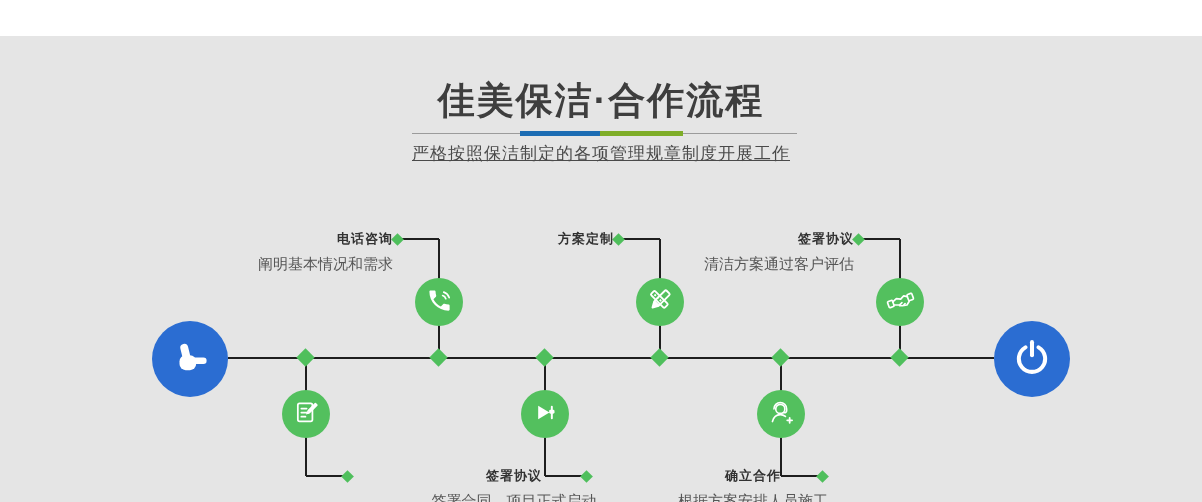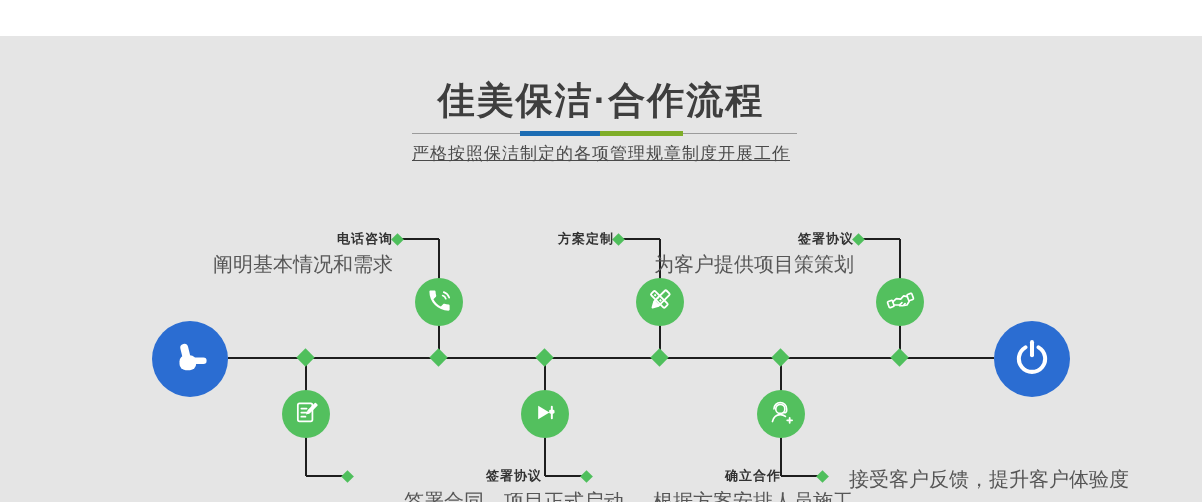--- a/index.html
+++ b/index.html
@@ -47,21 +47,21 @@
   .bubble{
     position:absolute;width:48px;height:48px;border-radius:50%;background:#53c05e;
     display:flex;align-items:center;justify-content:center;
   }
   .step.top .bubble{left:-24px;top:242px;}
   .step.bottom .bubble{left:-24px;top:354px;}
   .label{position:absolute;}
   .step.top .label{left:-286px;top:192px;width:240px;text-align:right;}
   .step.bottom .label{left:63px;top:429px;width:290px;text-align:center;}
   .label .t{font-size:13px;line-height:22px;font-weight:bold;color:#323232;letter-spacing:1px;}
-  .label .d{font-size:20px;line-height:22px;color:#565656;margin-top:3px;}
+  .label .d{font-size:15px;line-height:22px;color:#565656;margin-top:3px;}
 </style>
 </head>
 <body>
 
 <div class="canvas">
 
   <h1 class="page-title">佳美保洁·合作流程</h1>
   <div class="divider">
     <span class="base"></span>
     <span class="seg blue"></span>
@@ -147,21 +147,21 @@
             <path d="M12 22 l7 -3 6 3 6 -3 5 3"></path>
             <path d="M12 27 l8 3 5 -2"></path>
             <path d="M20 31 l5 2 4 -2"></path>
             <path d="M27 33 l4 1 5 -4"></path>
           </g>
         </svg>
       </span>
     </div>
     <div class="label">
       <div class="t">签署协议</div>
-      <div class="d">为客户提供项目策策划</div>
+      <div class="d">清洁方案通过客户评估</div>
     </div>
   </div>
 
   <div class="step bottom sx306">
     <div class="vline"></div>
     <div class="hline"></div>
     <div class="diamond main"></div>
     <div class="diamond small"></div>
     <div class="bubble">
       <span>
@@ -210,17 +210,16 @@
       <span>
         <svg viewBox="0 0 48 48" width="29" height="29" fill="none" stroke="#fff" stroke-width="2.7" stroke-linecap="round" stroke-linejoin="round">
           <circle cx="22" cy="18" r="7.5"></circle>
           <path d="M11.5 18 a10.5 10.5 0 0 1 21 0 v3 a3.5 3.5 0 0 1 -3.5 3.5 h-2"></path>
           <path d="M9 39 c2 -8 7.5 -11.5 13 -11.5 c3 0 6 1 8.5 3"></path>
           <path d="M33.5 37 h8 M37.5 33 v8" stroke-width="3"></path>
         </svg>
       </span>
     </div>
     <div class="label">
-      <div class="d">接受客户反馈，提升客户体验度</div>
     </div>
   </div>
 
 </div>
 
 </body></html>

